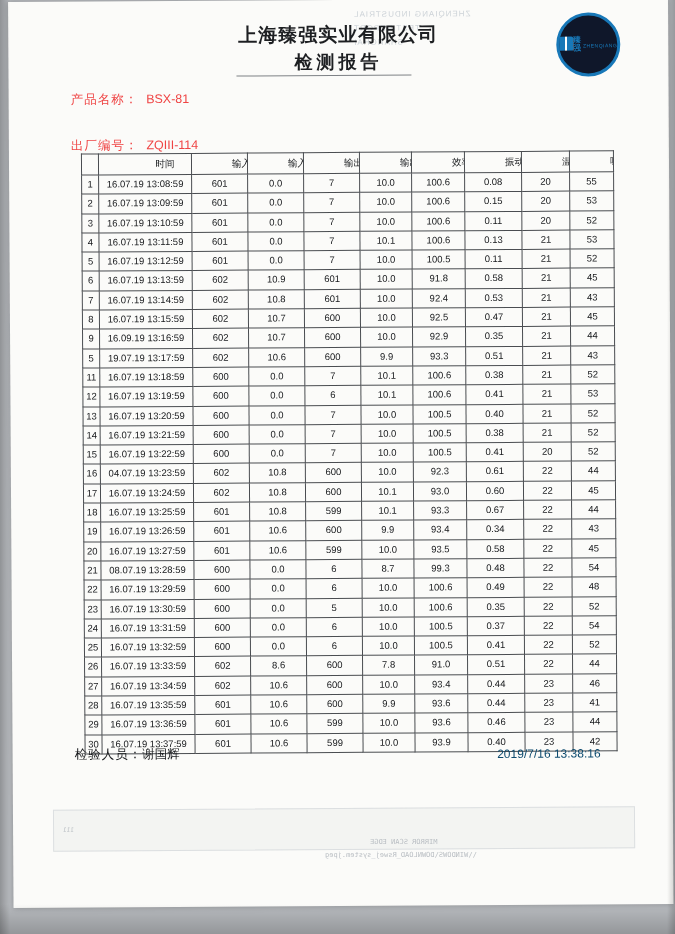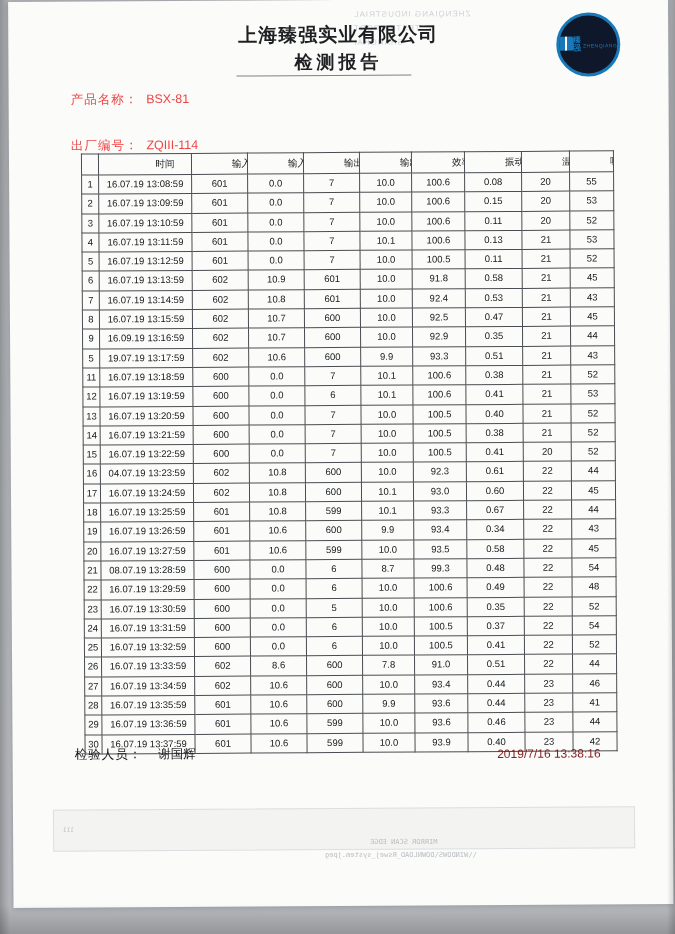--- a/index.html
+++ b/index.html
@@ -185,29 +185,28 @@
   .footer-left {
     position: absolute;
     left: 62px;
     top: 745px;
     font-family: "DejaVu Sans", sans-serif;
     font-size: 12.5px;
     color: #17191c;
     letter-spacing: 1px;
   }
   .footer-left .sign {
-    margin-left: 16px;
     letter-spacing: 0px;
   }
   .footer-right {
     position: absolute;
     right: 72px;
     top: 748px;
     font-size: 12px;
-    color: #7f1d1d;
+    color: #0c4a6e;
   }
 
   
   .strip {
     position: absolute;
     left: 40px;
     top: 808px;
     width: 580px;
     height: 40px;
     border: 1px solid #dcdfe1;

